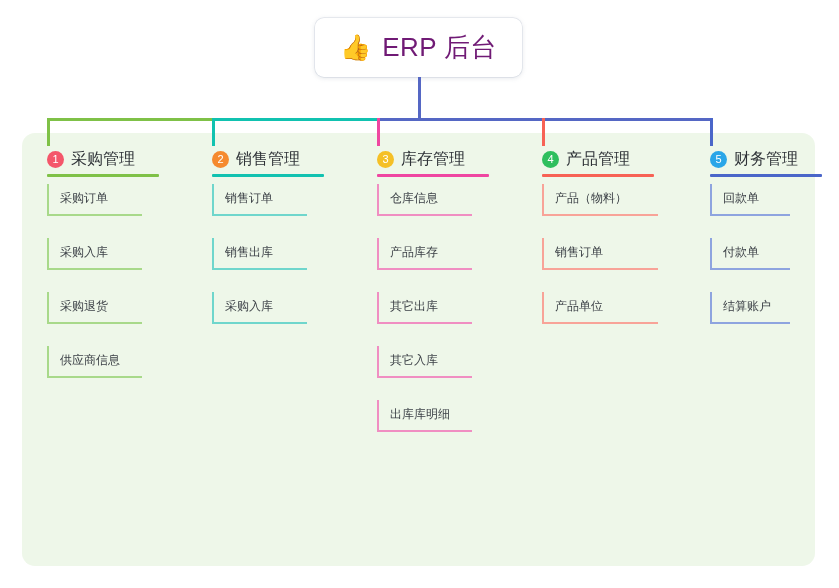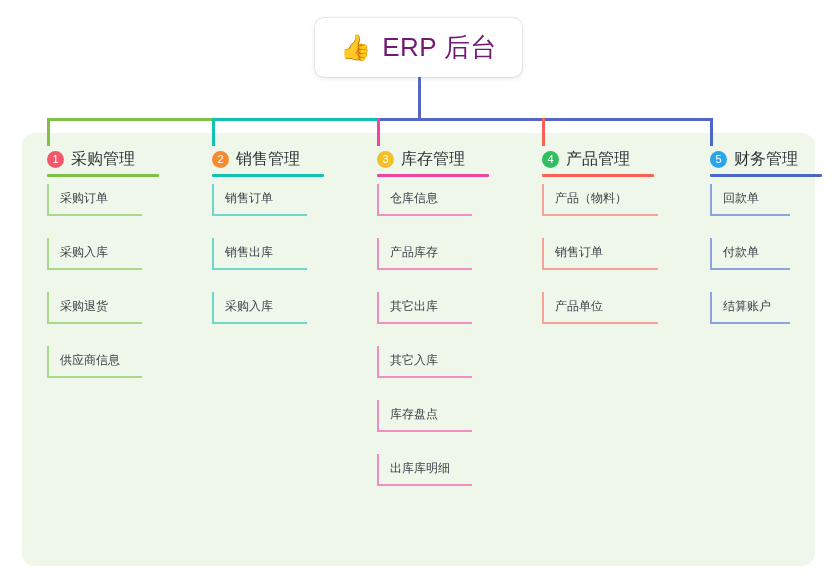--- a/index.html
+++ b/index.html
@@ -169,25 +169,20 @@
             <div class="leaf-label">其它出库</div>
             <div class="leaf-underline" style="width: 95px; background: rgb(240, 142, 194);"></div>
           </div>
           <div class="leaf">
             <div class="leaf-stem" style="background: rgb(240, 142, 194);"></div>
             <div class="leaf-label">其它入库</div>
             <div class="leaf-underline" style="width: 95px; background: rgb(240, 142, 194);"></div>
           </div>
           <div class="leaf">
             <div class="leaf-stem" style="background: rgb(240, 142, 194);"></div>
-            <div class="leaf-label">库存盘点</div>
-            <div class="leaf-underline" style="width: 95px; background: rgb(240, 142, 194);"></div>
-          </div>
-          <div class="leaf">
-            <div class="leaf-stem" style="background: rgb(240, 142, 194);"></div>
             <div class="leaf-label">出库库明细</div>
             <div class="leaf-underline" style="width: 95px; background: rgb(240, 142, 194);"></div>
           </div>
         </div>
       </div>
       <div class="col" style="left: 529px;">
         <div class="col-head">
           <span class="badge" style="background: rgb(47, 191, 94);">4</span>
           <span class="col-title">产品管理</span>
         </div>

